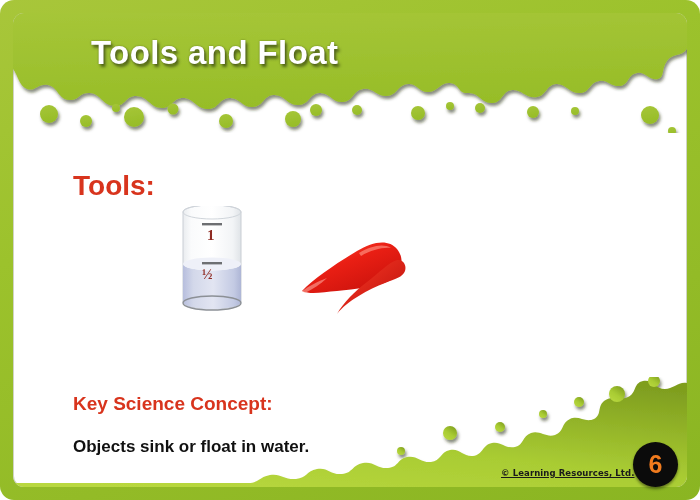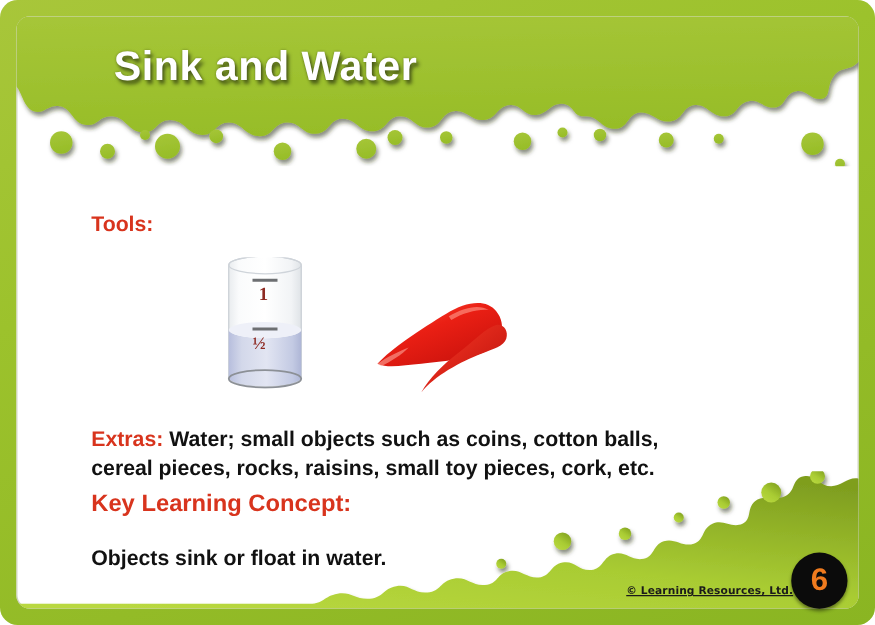--- a/index.html
+++ b/index.html
@@ -29,21 +29,21 @@
     z-index:40;white-space:nowrap;
   }
   
   .splat{position:absolute;z-index:5;pointer-events:none;}
   #topsplat{left:0;top:0;width:674px;height:120px;}
   #botsplat{left:0;bottom:0;width:674px;height:110px;}
   
   .content{position:absolute;z-index:20;}
   #toolsLabel{
     left:60px;top:157px;
-    font-size:17px;font-weight:bold;color:#d8341d;
+    font-size:28px;font-weight:bold;color:#d8341d;
   }
   
   #cup{left:163px;top:193px;width:72px;height:105px;}
   
   #tongs{left:280px;top:216px;width:120px;height:95px;}
   
   #extrasBlock{left:60px;top:327px;width:560px;}
   .rowline{font-size:17px;font-weight:bold;color:#111111;line-height:23px;}
   .redlbl{color:#d8341d;font-weight:bold;}
   #conceptLabel{
@@ -175,21 +175,21 @@
         <circle cx="437" cy="56" r="7"></circle>
         <circle cx="487" cy="50" r="5"></circle>
         <circle cx="530" cy="37" r="4"></circle>
         <circle cx="566" cy="25" r="5"></circle>
         <circle cx="604" cy="17" r="8"></circle>
         <circle cx="641" cy="4" r="6"></circle>
         <circle cx="388" cy="74" r="4"></circle>
       </g>
     </svg>
 
-    <div id="title">Sink and Water</div>
+    <div id="title">Tools and Float</div>
 
     <div class="content" id="toolsLabel">Tools:</div>
 
     <svg class="content" id="cup" viewBox="0 0 72 105">
       <defs>
         <linearGradient id="glassG" x1="0" y1="0" x2="1" y2="0">
           <stop offset="0%" stop-color="#e9ecef"></stop>
           <stop offset="14%" stop-color="#fafbfc"></stop>
           <stop offset="50%" stop-color="#ffffff"></stop>
           <stop offset="86%" stop-color="#f2f4f6"></stop>
@@ -235,29 +235,22 @@
       <path d="M9,62 C20,50 44,34 64,22 C80,12 96,10 104,20 C113,31 108,46 96,52
                C84,58 62,60 44,62 C30,63 18,66 9,62 Z" fill="url(#tongG)"></path>
 
       <path d="M44,85 C54,72 76,60 92,54 C102,50 110,48 112,42 C114,36 110,30 104,31
                C96,33 86,44 74,53 C62,62 50,74 44,85 Z" fill="url(#tongG2)"></path>
 
       <path d="M9,62 C16,57 26,52 34,49 C28,55 20,60 12,64 Z" fill="#ffb3a6" opacity="0.55"></path>
       <path d="M66,24 C78,17 90,14 98,19 C90,18 78,21 68,27 Z" fill="#ff9d8d" opacity="0.6"></path>
     </svg>
 
-    <div class="content" id="extrasBlock">
-      <div class="rowline">
-        <span class="redlbl">Extras:</span>
-        <span>Water; small objects such as coins, cotton balls,</span>
-      </div>
-      <div class="rowline">cereal pieces, rocks, raisins, small toy pieces, cork, etc.</div>
-    </div>
-
-    <div class="content" id="conceptLabel">Key Learning Concept:</div>
+
+    <div class="content" id="conceptLabel">Key Science Concept:</div>
     <div class="content" id="conceptText">Objects sink or float in water.</div>
 
     <div id="copyright">© Learning Resources, Ltd.</div>
 
   </div>
 
   <div id="badge">
     <span>6</span>
   </div>
 

